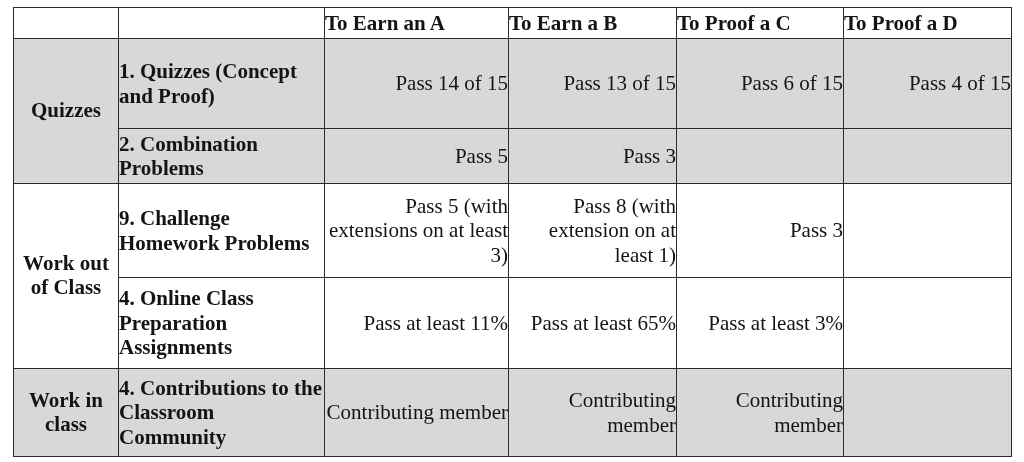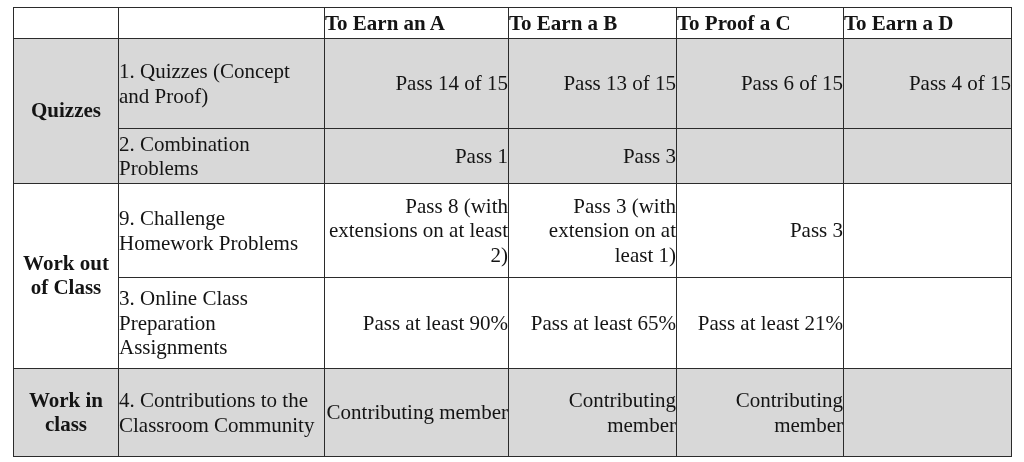--- a/index.html
+++ b/index.html
@@ -70,21 +70,21 @@
     text-align: center;
     font-weight: bold;
     font-size: 21px;
     line-height: 1.14;
     vertical-align: middle;
     padding: 0 4px;
   }
 
   
   td.item {
-    font-weight: normal;
+    font-weight: bold;
     font-size: 21px;
     line-height: 1.16;
     vertical-align: top;
     padding: 4px 5px 4px 9px;
   }
 
   
   td.crit {
     font-weight: normal;
     font-size: 21px;
@@ -117,57 +117,57 @@
       <col class="c-d">
     </colgroup>
 
     <thead>
       <tr>
         <th class="blank"></th>
         <th class="blank"></th>
         <th>To Earn an A</th>
         <th>To Earn a B</th>
         <th>To Proof a C</th>
-        <th>To Earn a D</th>
+        <th>To Proof a D</th>
       </tr>
     </thead>
 
     <tbody>
 
       <tr class="shaded r1">
         <td class="cat" rowspan="2">Quizzes</td>
         <td class="item">1. Quizzes (Concept and Proof)</td>
         <td class="crit">Pass 14 of 15</td>
         <td class="crit">Pass 13 of 15</td>
         <td class="crit">Pass 6 of 15</td>
         <td class="crit">Pass 4 of 15</td>
       </tr>
 
       <tr class="shaded r2">
         <td class="item">2. Combination Problems</td>
-        <td class="crit">Pass 1</td>
+        <td class="crit">Pass 5</td>
         <td class="crit">Pass 3</td>
         <td class="crit"></td>
         <td class="crit"></td>
       </tr>
 
       <tr class="plain r3">
         <td class="cat" rowspan="2">Work out of Class</td>
         <td class="item">9. Challenge Homework Problems</td>
-        <td class="crit top">Pass 8 (with extensions on at least 2)</td>
-        <td class="crit top">Pass 3 (with extension on at least 1)</td>
+        <td class="crit top">Pass 5 (with extensions on at least 3)</td>
+        <td class="crit top">Pass 8 (with extension on at least 1)</td>
         <td class="crit">Pass 3</td>
         <td class="crit"></td>
       </tr>
 
       <tr class="plain r4">
-        <td class="item">3. Online Class Preparation Assignments</td>
-        <td class="crit">Pass at least 90%</td>
+        <td class="item">4. Online Class Preparation Assignments</td>
+        <td class="crit">Pass at least 11%</td>
         <td class="crit">Pass at least 65%</td>
-        <td class="crit">Pass at least 21%</td>
+        <td class="crit">Pass at least 3%</td>
         <td class="crit"></td>
       </tr>
 
       <tr class="shaded r5">
         <td class="cat">Work in class</td>
         <td class="item">4. Contributions to the Classroom Community</td>
         <td class="crit">Contributing member</td>
         <td class="crit">Contributing member</td>
         <td class="crit">Contributing member</td>
         <td class="crit"></td>

